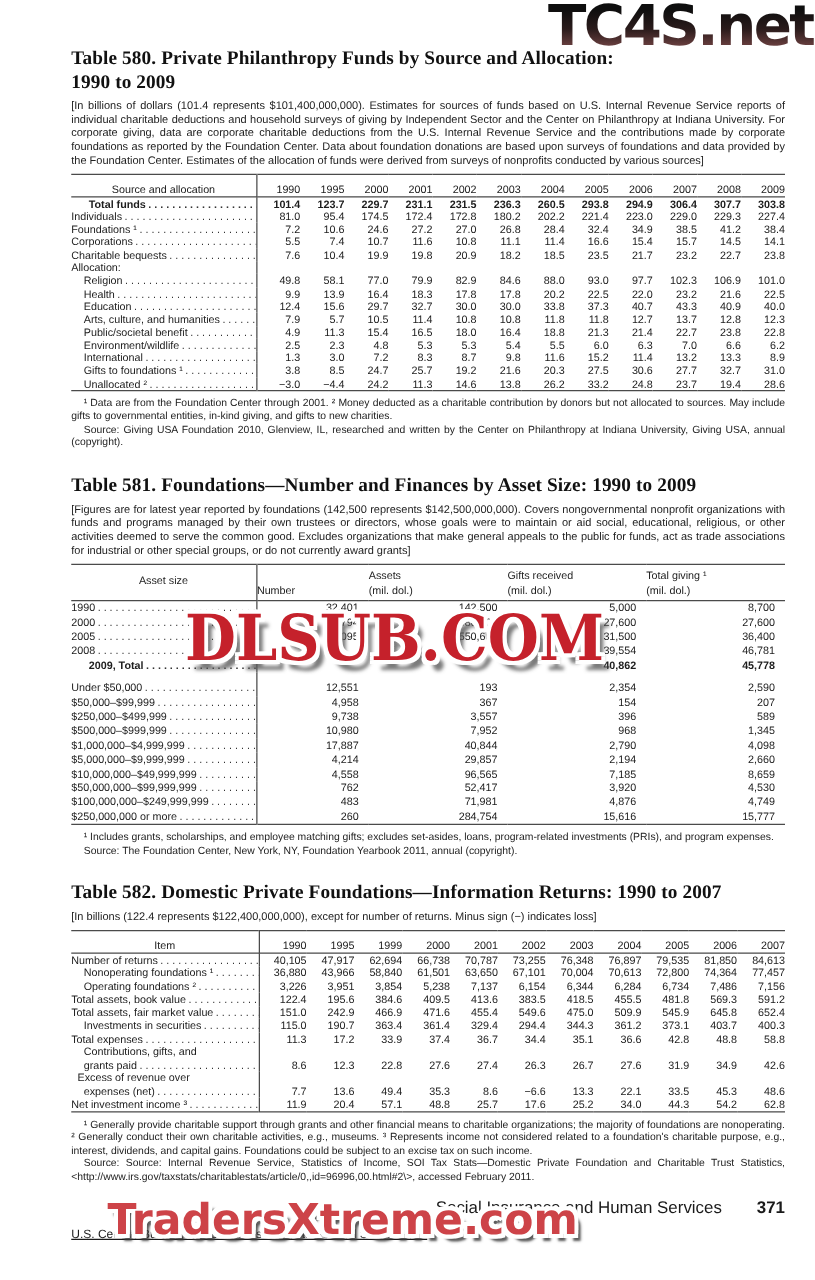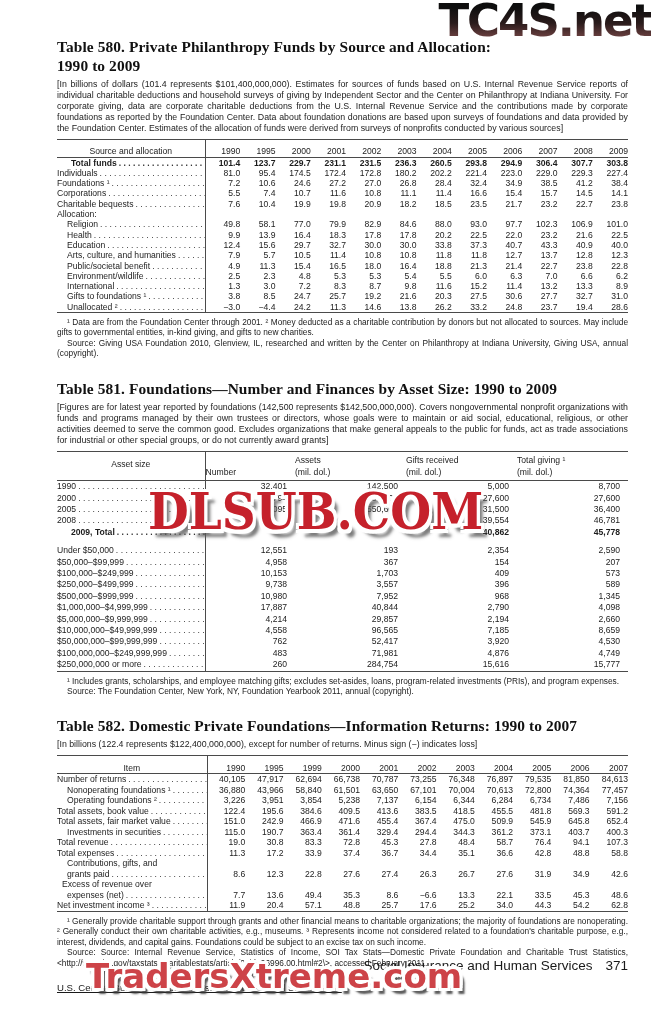--- a/index.html
+++ b/index.html
@@ -47,21 +47,21 @@
   tr.ind2 td.lbl { padding-left:14px; }
   tr.preind .prelbl { padding-left:5px; }
   tr.gapbefore td { padding-top:7px; }
 
   
   .fn { margin-top:4px; }
   .fn p { margin:0; font-size:8.3px; line-height:10.5px; text-indent:10px; text-align:justify; color:#222; }
 
   
   .footer-right { position:absolute; right:24px; top:958px; font-size:13.5px; color:#1a1a1a; }
-  .footer-right .pgnum { margin-left:13px; }
+  .footer-right .pgnum { margin-left:28px;font-weight:bold; }
   .footer-left { position:absolute; left:57px; top:982px; font-size:9.6px; color:#1a1a1a;text-decoration:underline; }
 
   
   .topwm { position:absolute; top:-6px; right:1px; z-index:5;
            font-family:"DejaVu Sans", sans-serif; font-weight:bold;
            font-size:45px; letter-spacing:-2px; color:#472b2b; }
   @supports (-webkit-background-clip: text) {
     .topwm { background:linear-gradient(180deg,#0e0e0e 25%,#2a1b1b 55%,#8a5252 95%);
              -webkit-background-clip:text; background-clip:text; color:transparent; }
   }
@@ -502,30 +502,20 @@
     <td class="lbl">
       <span class="prelbl"></span>
       <span class="lbl-line"><span class="lbl-text">$50,000–$99,999</span><span class="dots"></span></span>
     </td>
   <td class="num">4,958</td>
             <td class="num">367</td>
             <td class="num">154</td>
             <td class="num">207</td>
           </tr>
 
-  <tr>
-    <td class="lbl">
-      <span class="prelbl"></span>
-      <span class="lbl-line"><span class="lbl-text">$100,000–$249,999</span><span class="dots"></span></span>
-    </td>
-  <td class="num">10,153</td>
-            <td class="num">1,703</td>
-            <td class="num">409</td>
-            <td class="num">573</td>
-          </tr>
 
   <tr>
     <td class="lbl">
       <span class="prelbl"></span>
       <span class="lbl-line"><span class="lbl-text">$250,000–$499,999</span><span class="dots"></span></span>
     </td>
   <td class="num">9,738</td>
             <td class="num">3,557</td>
             <td class="num">396</td>
             <td class="num">589</td>
@@ -714,21 +704,21 @@
   <tr>
     <td class="lbl">
       <span class="prelbl"></span>
       <span class="lbl-line"><span class="lbl-text">Total assets, fair market value</span><span class="dots"></span></span>
     </td>
   <td class="num">151.0</td>
             <td class="num">242.9</td>
             <td class="num">466.9</td>
             <td class="num">471.6</td>
             <td class="num">455.4</td>
-            <td class="num">367.4</td>
+            <td class="num">549.6</td>
             <td class="num">475.0</td>
             <td class="num">509.9</td>
             <td class="num">545.9</td>
             <td class="num">645.8</td>
             <td class="num">652.4</td>
           </tr>
 
   <tr class="ind1">
     <td class="lbl">
       <span class="prelbl"></span>
@@ -740,37 +730,20 @@
             <td class="num">361.4</td>
             <td class="num">329.4</td>
             <td class="num">294.4</td>
             <td class="num">344.3</td>
             <td class="num">361.2</td>
             <td class="num">373.1</td>
             <td class="num">403.7</td>
             <td class="num">400.3</td>
           </tr>
 
-  <tr>
-    <td class="lbl">
-      <span class="prelbl"></span>
-      <span class="lbl-line"><span class="lbl-text">Total revenue</span><span class="dots"></span></span>
-    </td>
-  <td class="num">19.0</td>
-            <td class="num">30.8</td>
-            <td class="num">83.3</td>
-            <td class="num">72.8</td>
-            <td class="num">45.3</td>
-            <td class="num">27.8</td>
-            <td class="num">48.4</td>
-            <td class="num">58.7</td>
-            <td class="num">76.4</td>
-            <td class="num">94.1</td>
-            <td class="num">107.3</td>
-          </tr>
 
   <tr>
     <td class="lbl">
       <span class="prelbl"></span>
       <span class="lbl-line"><span class="lbl-text">Total expenses</span><span class="dots"></span></span>
     </td>
   <td class="num">11.3</td>
             <td class="num">17.2</td>
             <td class="num">33.9</td>
             <td class="num">37.4</td>

